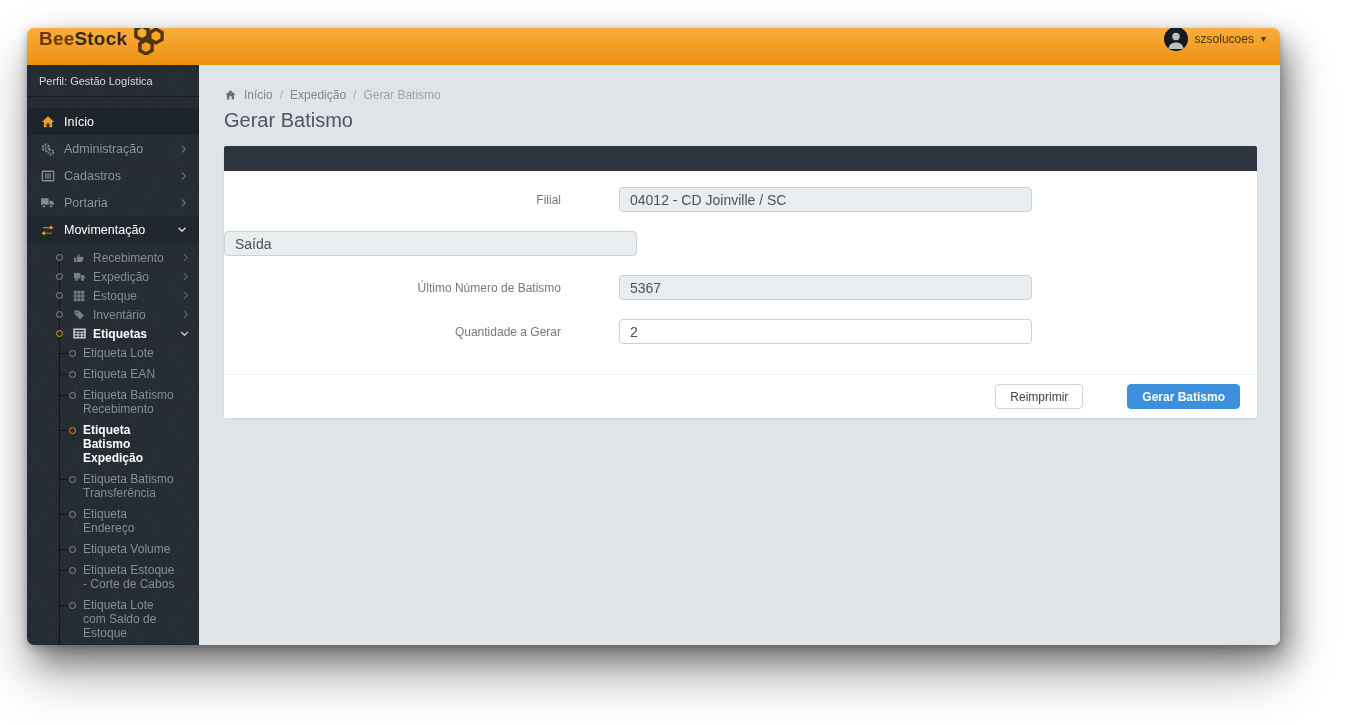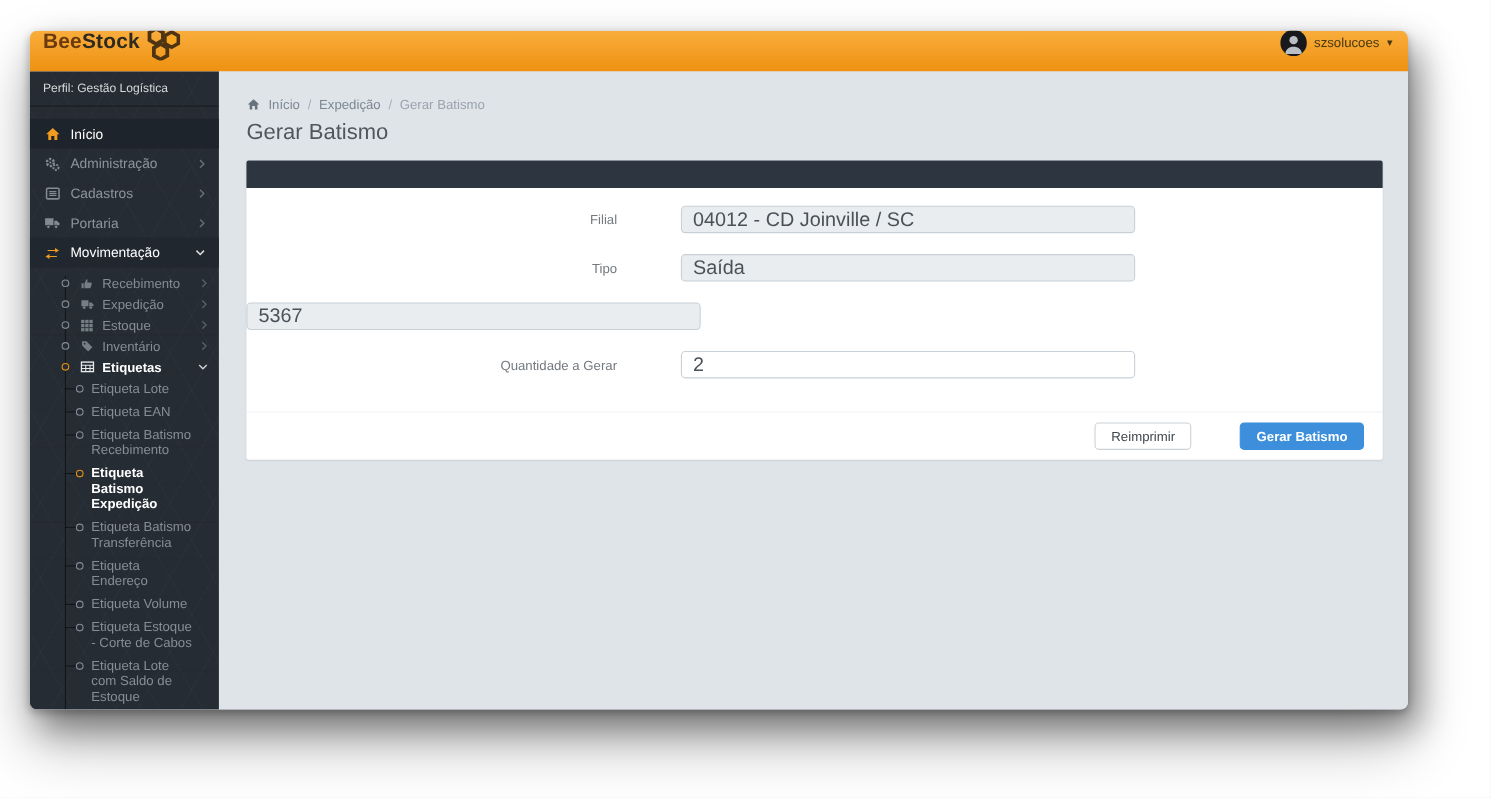--- a/index.html
+++ b/index.html
@@ -75,21 +75,21 @@
   .page-title { font-size:20px; color:#4f565c; font-weight:400; margin:7px 0 14px; }
 
   .panel { background:#ffffff; border-radius:2px; box-shadow:0 1px 2px rgba(0,0,0,.08); }
   .panel-header { height:25px; background:#2d3540; border-radius:2px 2px 0 0; }
   .panel-body { padding:16px 0 30px; }
   .frow { display:flex; align-items:center; margin-bottom:19px;gap:44px; }
   .frow:last-child { margin-bottom:0; }
   .frow label { flex:0 0 351px; text-align:right; padding-right:14px; font-size:12px; color:#73797f; }
   .ctl {
     width:413px; height:25px; border:1px solid #c9d0d6; border-radius:4px;
-    font-family:"Liberation Sans", sans-serif; font-size:18px; color:#4a5157;
+    font-family:"Liberation Sans", sans-serif; font-size:14px; color:#4a5157;
     padding:0 10px; background:#ffffff; outline:none;
   }
   .ctl.disabled { background:#e9edf0; }
   .panel-footer { border-top:1px solid #eef1f3; padding:9px 17px; display:flex; justify-content:flex-end; gap:10px; }
   .btn {
     height:25px; padding:0 14px; font-family:"Liberation Sans", sans-serif; font-size:12px;
     border-radius:4px; cursor:pointer; display:inline-flex; align-items:center;margin-left:34px;
   }
   .btn.secondary { background:#ffffff; border:1px solid #ccd2d8; color:#3f464c; }
   .btn.primary { background:#3d8fdb; border:1px solid #3d8fdb; color:#ffffff; font-weight:bold; }
@@ -386,25 +386,25 @@
       <div class="panel">
         <div class="panel-header"></div>
         <div class="panel-body">
 
           <div class="frow">
             <label>Filial</label>
             <input class="ctl disabled" readonly="" value="04012 - CD Joinville / SC" style="">
           </div>
 
           <div class="frow">
-            <label>Tipo</label>
             <input class="ctl disabled" readonly="" value="Saída" style="">
           </div>
 
           <div class="frow">
+            <label>Último Número de Batismo</label>
             <input class="ctl disabled" readonly="" value="5367" style="">
           </div>
 
           <div class="frow">
             <label>Quantidade a Gerar</label>
             <input class="ctl" value="2" style="">
           </div>
 
         </div>
         <div class="panel-footer">

